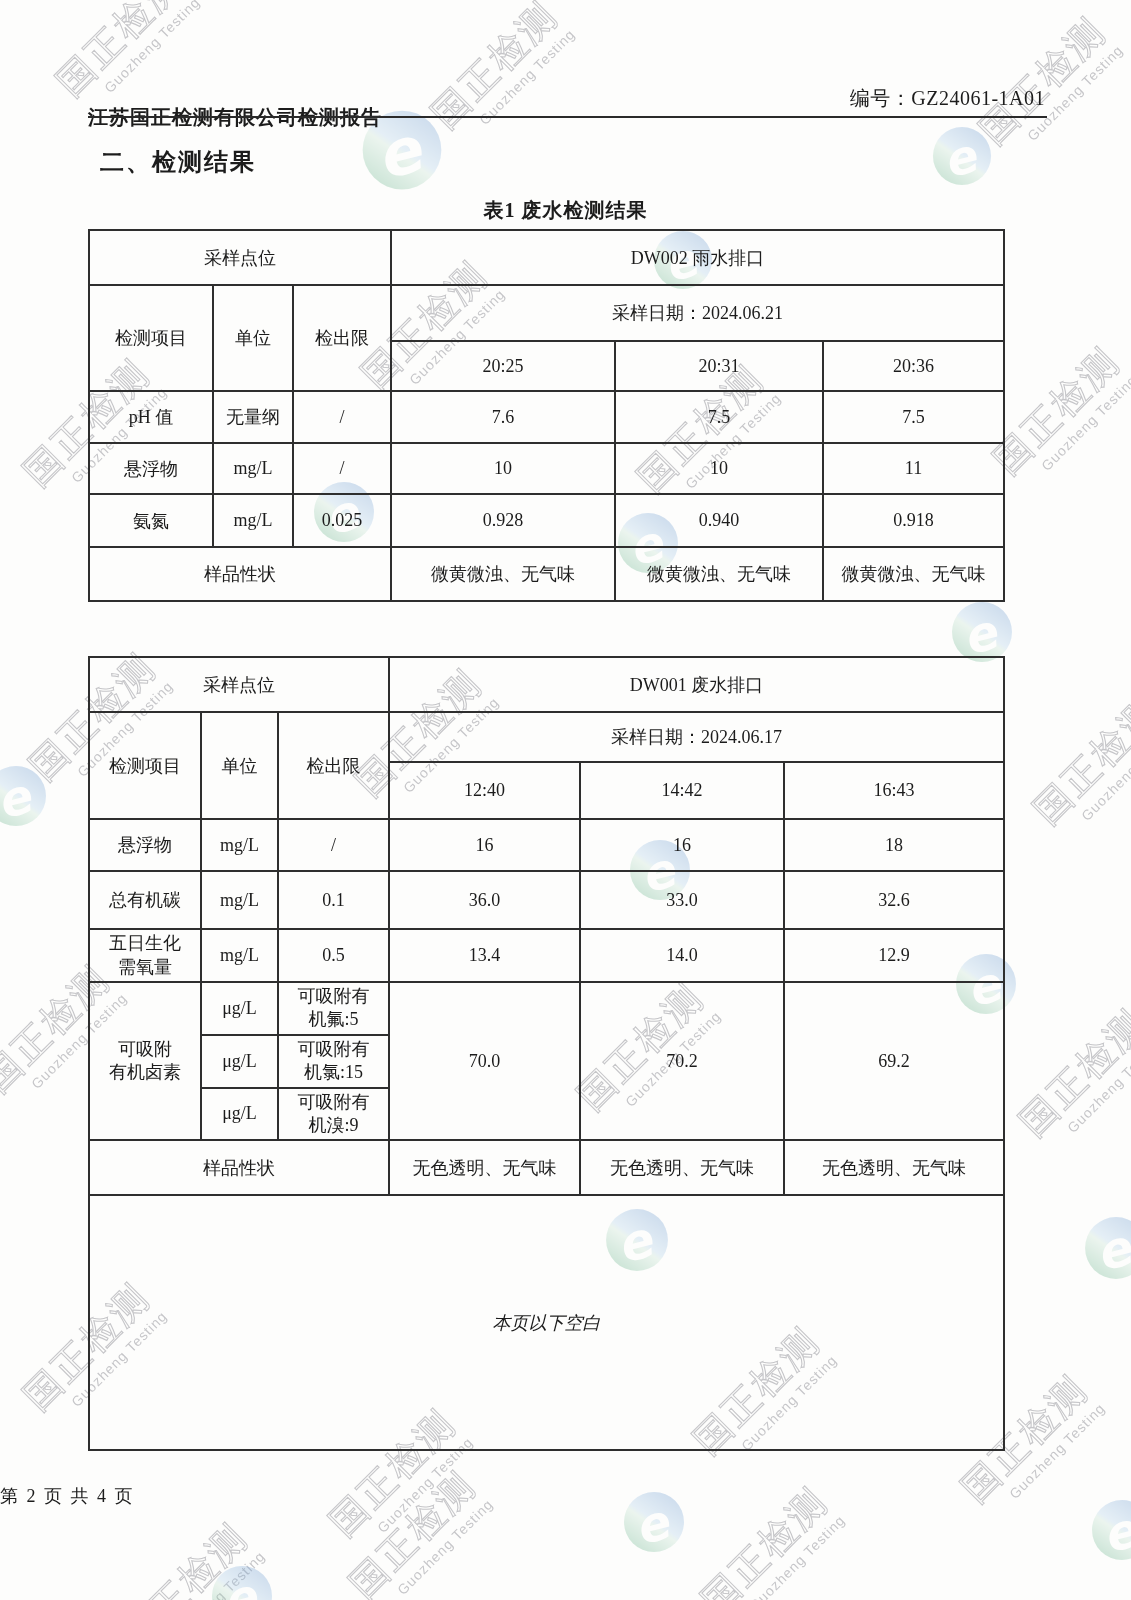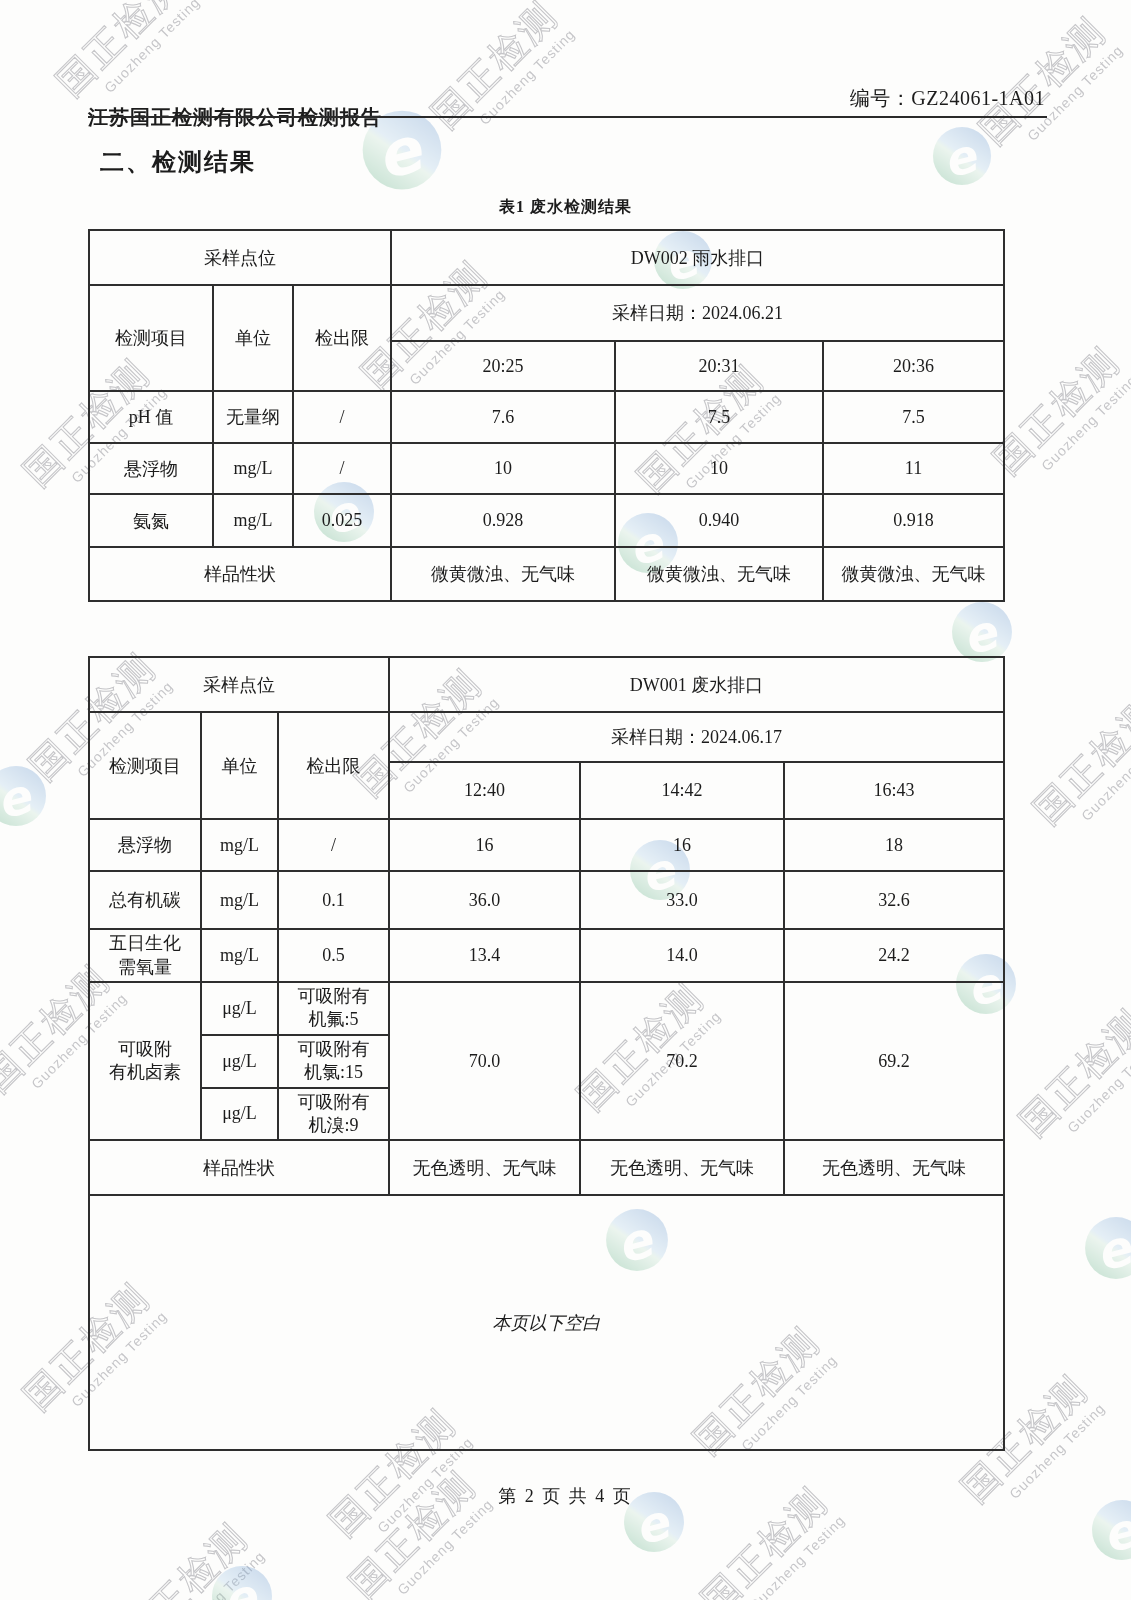--- a/index.html
+++ b/index.html
@@ -54,21 +54,21 @@
   .hdr-rule{
     position:absolute;left:88px;right:84px;top:116px;
     border-top:2.2px solid #2a2a2a;
   }
   .section-title{
     position:absolute;left:100px;top:146px;
     font-size:24px;font-weight:bold;letter-spacing:2px;
   }
   .tbl-title{
     position:absolute;left:0;width:100%;text-align:center;
-    font-size:16px;font-weight:bold;letter-spacing:1px;
+    font-size:20px;font-weight:bold;letter-spacing:1px;
   }
   #t1-title{top:197px;}
   #t2-title{top:624px;}
   table.rpt{
     position:absolute;left:88px;
     border-collapse:collapse;
     table-layout:fixed;
     background:transparent;
   }
   #t1{top:229px;width:915px;}
@@ -81,21 +81,21 @@
     padding:2px 4px;
     overflow:hidden;
   }
   td.pre{white-space:pre-line;line-height:1.3;}
   td.blank-cell{
     vertical-align:top;text-align:left;
     padding:8px 10px;font-size:18px;font-style:italic;
   }
   .footer{
     position:absolute;left:0;top:1484px;width:100%;
-    text-align:center;font-size:18px;letter-spacing:2px;
+    text-align:left;font-size:18px;letter-spacing:2px;
   }
 </style>
 </head>
 <body>
 
 <svg width="0" height="0" style="position:absolute" aria-hidden="true">
   <defs>
     <linearGradient id="wmgrad" x1="0.85" y1="0" x2="0.15" y2="1">
       <stop id="wmstop-a" offset="0" stop-color="#4a82c4"></stop>
       <stop offset="0.48" stop-color="#a8cce8"></stop>
@@ -356,21 +356,21 @@
         <td>33.0</td>
         <td>32.6</td>
       </tr>
       <tr style="height:53px">
         <td class="pre">五日生化
 需氧量</td>
         <td>mg/L</td>
         <td>0.5</td>
         <td>13.4</td>
         <td>14.0</td>
-        <td>24.2</td>
+        <td>12.9</td>
       </tr>
       <tr style="height:48px">
         <td class="pre" rowspan="3">可吸附
 有机卤素</td>
         <td>μg/L</td>
         <td class="pre">可吸附有
 机氟:5</td>
         <td rowspan="3">70.0</td>
         <td rowspan="3">70.2</td>
         <td rowspan="3">69.2</td>

